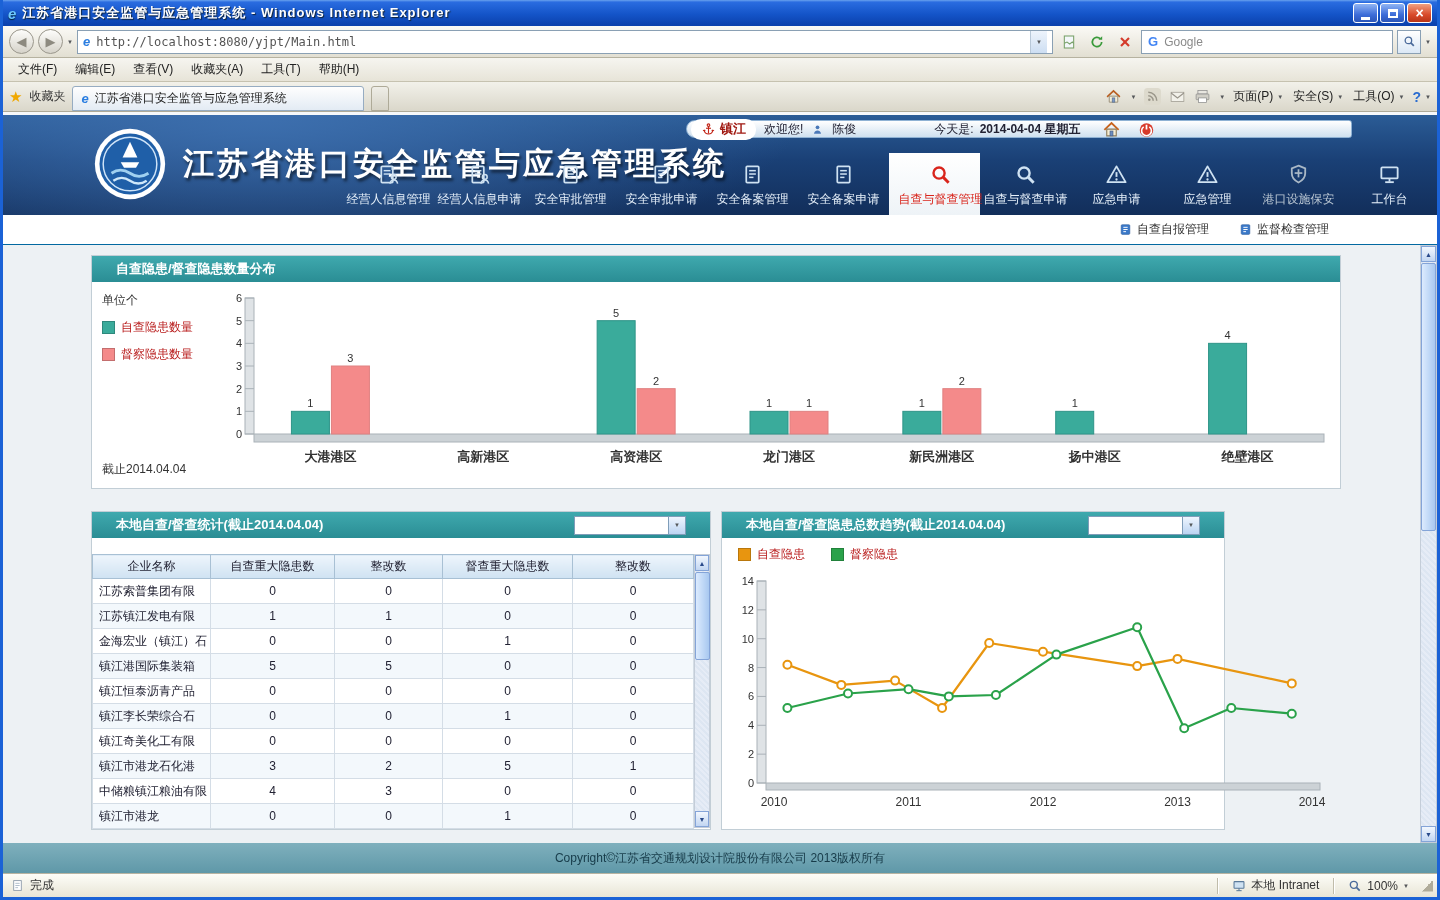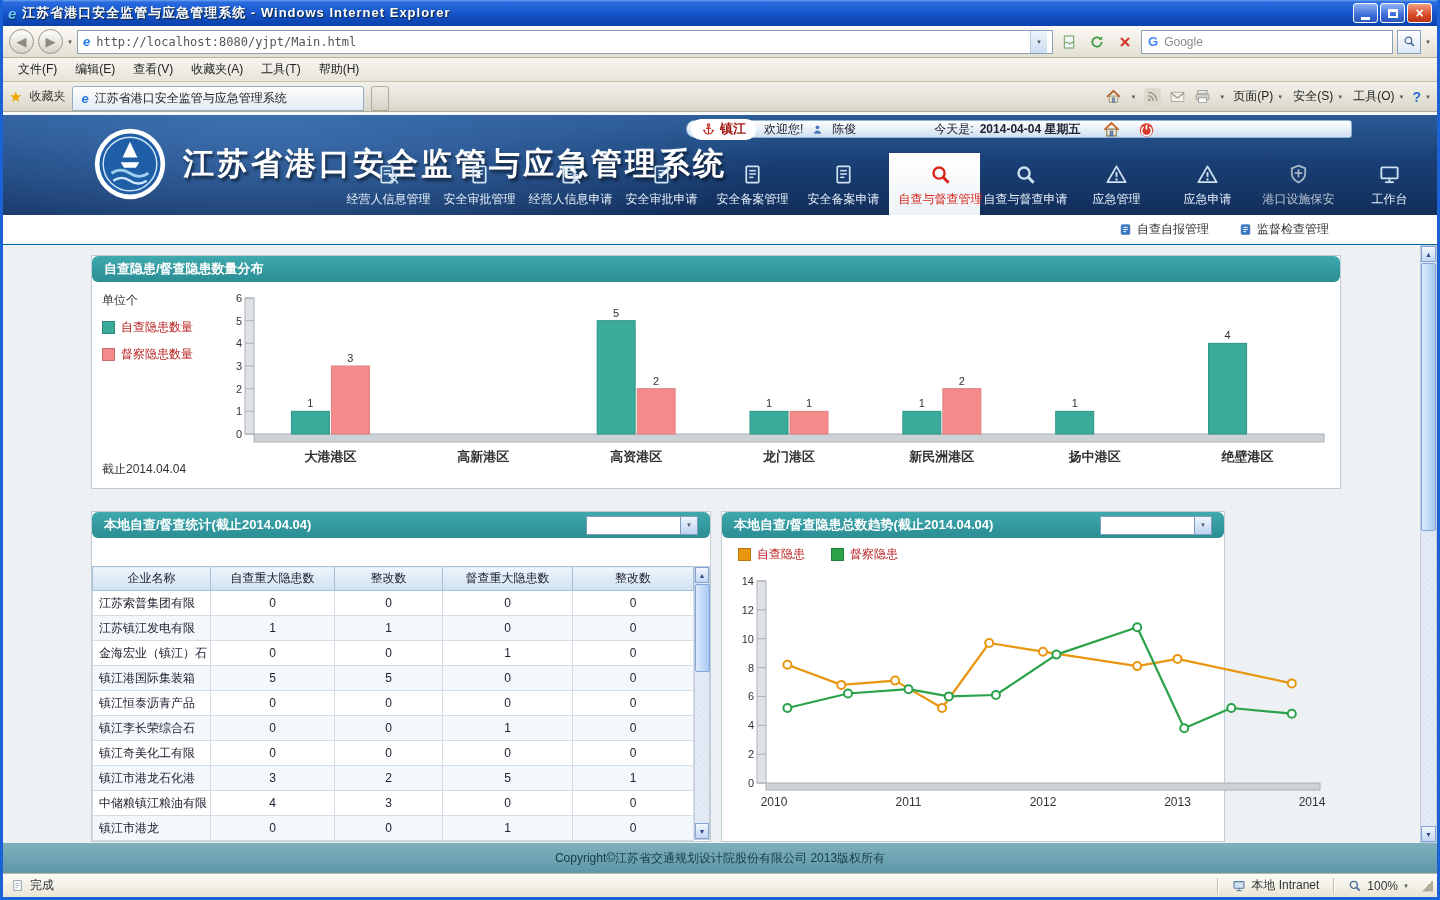--- a/index.html
+++ b/index.html
@@ -70,37 +70,37 @@
 .nav-item.dim{color:#b9c6d2;}
 .nav-item.dim .nav-icon{color:#a9b8c6;}
 
 .subnav{height:30px;flex:0 0 30px;background:#fff;border-bottom:1px solid #0369a1;display:flex;align-items:center;justify-content:flex-end;gap:30px;padding-right:108px;color:#333;}
 .subnav-item{display:flex;align-items:center;gap:5px;cursor:pointer;}
 .subnav-item svg{width:13px;height:13px;color:#2f6fc0;}
 
 .content{flex:1;min-height:0;position:relative;background:#edf1f4;padding:10px 0 0 88px;}
 .content-inner{width:1250px;}
 .panel{background:#fff;border:1px solid #c2ced6;}
-.panel-header{height:26px;background:linear-gradient(#3fa9ae,#2a8d94);color:#fff;font-size:13px;font-weight:bold;display:flex;align-items:center;padding:0 12px;border-radius:6px;}
+.panel-header{height:26px;background:linear-gradient(#3fa9ae,#2a8d94);color:#fff;font-size:13px;font-weight:bold;display:flex;align-items:center;padding:0 24px;}
 .xp-select{margin-left:auto;width:112px;height:19px;background:#fff;border:1px solid #7f9db9;position:relative;}
 .xp-select .dd{position:absolute;right:0;top:0;width:17px;height:17px;background:linear-gradient(#eef5fe,#bcd4f2);border-left:1px solid #7f9db9;display:flex;align-items:center;justify-content:center;}
 
 .bar-body{display:flex;height:206px;}
 .bar-left{width:128px;display:flex;flex-direction:column;padding:10px 0 10px 10px;}
 .unit{color:#333;margin-bottom:10px;}
 .legend-v{display:flex;flex-direction:column;gap:10px;}
 .legend-item{display:flex;align-items:center;gap:6px;color:#b91c1c;}
 .swatch{width:13px;height:13px;display:inline-block;border:1px solid rgba(0,0,0,.2);}
 .date-note{margin-top:auto;color:#333;}
 .bar-chart{flex:1;}
 
 .bottom-row{display:flex;gap:10px;margin-top:22px;}
 .stats-panel{width:620px;}
 .trend-panel{width:504px;}
-.stats-body{display:flex;padding:28px 0 0 0;}
+.stats-body{display:flex;padding:16px 0 0 0;}
 table.stats{border-collapse:collapse;table-layout:fixed;width:601px;color:#223;}
 table.stats th{height:24px;background:linear-gradient(#eef5fc,#cfe2f2);border:1px solid #a8c0d4;font-weight:normal;overflow:hidden;white-space:nowrap;}
 table.stats td{height:25px;border:1px solid #d4dde6;text-align:center;background:#fff;overflow:hidden;white-space:nowrap;}
 table.stats td.name{text-align:left;padding-left:6px;}
 table.stats tr:nth-child(even) td{background:#f3f8fc;}
 .trend-body{padding:6px 4px 0 8px;}
 .legend-h{display:flex;gap:26px;padding:2px 0 4px 8px;}
 
 .xpsb{width:17px;background:#e9eef6;border:1px solid #c4cdd8;display:flex;flex-direction:column;}
 .xpsb-btn{height:16px;flex:0 0 16px;background:linear-gradient(#f2f7fe,#c2d6f2);border:1px solid #84a4d8;color:#2a4a8a;font-size:7px;display:flex;align-items:center;justify-content:center;}
@@ -317,71 +317,71 @@
                 <line x1="7" y1="11.5" x2="14" y2="11.5" stroke="currentColor" stroke-width="1.5"></line>
                 <circle cx="17.5" cy="14.5" r="2.5" fill="none" stroke="currentColor" stroke-width="1.6"></circle>
                 <path d="M13.5 21.5c.5-2.6 2-3.8 4-3.8s3.5 1.2 4 3.8" fill="none" stroke="currentColor" stroke-width="1.6"></path>
               </svg>
             </span>
             <span class="nav-label">经营人信息管理</span>
           </div>
           <div class="nav-item">
             <span class="nav-icon">
               <svg viewBox="0 0 24 24">
-                <rect x="5.5" y="3.5" width="13" height="17" rx="1" fill="none" stroke="currentColor" stroke-width="1.8"></rect>
-                <line x1="8.5" y1="8" x2="15.5" y2="8" stroke="currentColor" stroke-width="1.6"></line>
-                <line x1="8.5" y1="11.5" x2="15.5" y2="11.5" stroke="currentColor" stroke-width="1.6"></line>
-                <line x1="8.5" y1="15" x2="13" y2="15" stroke="currentColor" stroke-width="1.6"></line>
-              </svg>
-            </span>
-            <span class="nav-label">安全审批管理</span>
-          </div>
-          <div class="nav-item">
-            <span class="nav-icon">
-              <svg viewBox="0 0 24 24">
                 <rect x="4.5" y="3.5" width="12" height="17" rx="1" fill="none" stroke="currentColor" stroke-width="1.8"></rect>
                 <line x1="7" y1="8" x2="14" y2="8" stroke="currentColor" stroke-width="1.5"></line>
                 <line x1="7" y1="11.5" x2="14" y2="11.5" stroke="currentColor" stroke-width="1.5"></line>
                 <circle cx="17.5" cy="14.5" r="2.5" fill="none" stroke="currentColor" stroke-width="1.6"></circle>
                 <path d="M13.5 21.5c.5-2.6 2-3.8 4-3.8s3.5 1.2 4 3.8" fill="none" stroke="currentColor" stroke-width="1.6"></path>
               </svg>
             </span>
             <span class="nav-label">经营人信息申请</span>
           </div>
           <div class="nav-item">
             <span class="nav-icon">
               <svg viewBox="0 0 24 24">
                 <rect x="5.5" y="3.5" width="13" height="17" rx="1" fill="none" stroke="currentColor" stroke-width="1.8"></rect>
                 <line x1="8.5" y1="8" x2="15.5" y2="8" stroke="currentColor" stroke-width="1.6"></line>
                 <line x1="8.5" y1="11.5" x2="15.5" y2="11.5" stroke="currentColor" stroke-width="1.6"></line>
                 <line x1="8.5" y1="15" x2="13" y2="15" stroke="currentColor" stroke-width="1.6"></line>
               </svg>
             </span>
-            <span class="nav-label">安全审批申请</span>
+            <span class="nav-label">安全审批管理</span>
           </div>
           <div class="nav-item">
             <span class="nav-icon">
               <svg viewBox="0 0 24 24">
                 <rect x="5.5" y="3.5" width="13" height="17" rx="1" fill="none" stroke="currentColor" stroke-width="1.8"></rect>
                 <line x1="8.5" y1="8" x2="15.5" y2="8" stroke="currentColor" stroke-width="1.6"></line>
                 <line x1="8.5" y1="11.5" x2="15.5" y2="11.5" stroke="currentColor" stroke-width="1.6"></line>
                 <line x1="8.5" y1="15" x2="13" y2="15" stroke="currentColor" stroke-width="1.6"></line>
               </svg>
             </span>
-            <span class="nav-label">安全备案管理</span>
+            <span class="nav-label">安全审批申请</span>
           </div>
           <div class="nav-item">
             <span class="nav-icon">
               <svg viewBox="0 0 24 24">
                 <rect x="5.5" y="3.5" width="13" height="17" rx="1" fill="none" stroke="currentColor" stroke-width="1.8"></rect>
                 <line x1="8.5" y1="8" x2="15.5" y2="8" stroke="currentColor" stroke-width="1.6"></line>
                 <line x1="8.5" y1="11.5" x2="15.5" y2="11.5" stroke="currentColor" stroke-width="1.6"></line>
                 <line x1="8.5" y1="15" x2="13" y2="15" stroke="currentColor" stroke-width="1.6"></line>
               </svg>
             </span>
+            <span class="nav-label">安全备案管理</span>
+          </div>
+          <div class="nav-item">
+            <span class="nav-icon">
+              <svg viewBox="0 0 24 24">
+                <rect x="5.5" y="3.5" width="13" height="17" rx="1" fill="none" stroke="currentColor" stroke-width="1.8"></rect>
+                <line x1="8.5" y1="8" x2="15.5" y2="8" stroke="currentColor" stroke-width="1.6"></line>
+                <line x1="8.5" y1="11.5" x2="15.5" y2="11.5" stroke="currentColor" stroke-width="1.6"></line>
+                <line x1="8.5" y1="15" x2="13" y2="15" stroke="currentColor" stroke-width="1.6"></line>
+              </svg>
+            </span>
             <span class="nav-label">安全备案申请</span>
           </div>
           <div class="nav-item active">
             <span class="nav-icon">
               <svg viewBox="0 0 24 24">
                 <circle cx="10.5" cy="10.5" r="5.8" fill="none" stroke="currentColor" stroke-width="2.5"></circle>
                 <line x1="15" y1="15" x2="20.5" y2="20.5" stroke="currentColor" stroke-width="3"></line>
               </svg>
             </span>
             <span class="nav-label">自查与督查管理</span>
@@ -396,31 +396,31 @@
             <span class="nav-label">自查与督查申请</span>
           </div>
           <div class="nav-item">
             <span class="nav-icon">
               <svg viewBox="0 0 24 24">
                 <path d="M12 3.5 21.5 20h-19Z" fill="none" stroke="currentColor" stroke-width="1.9" stroke-linejoin="round"></path>
                 <line x1="12" y1="9.5" x2="12" y2="14.5" stroke="currentColor" stroke-width="2"></line>
                 <circle cx="12" cy="17.2" r="1.2" fill="currentColor"></circle>
               </svg>
             </span>
-            <span class="nav-label">应急管理</span>
+            <span class="nav-label">应急申请</span>
           </div>
           <div class="nav-item">
             <span class="nav-icon">
               <svg viewBox="0 0 24 24">
                 <path d="M12 3.5 21.5 20h-19Z" fill="none" stroke="currentColor" stroke-width="1.9" stroke-linejoin="round"></path>
                 <line x1="12" y1="9.5" x2="12" y2="14.5" stroke="currentColor" stroke-width="2"></line>
                 <circle cx="12" cy="17.2" r="1.2" fill="currentColor"></circle>
               </svg>
             </span>
-            <span class="nav-label">应急申请</span>
+            <span class="nav-label">应急管理</span>
           </div>
           <div class="nav-item dim">
             <span class="nav-icon">
               <svg viewBox="0 0 24 24">
                 <path d="M12 2.8 19 5.6v5.2c0 4.6-2.9 7.6-7 9.6-4.1-2-7-5-7-9.6V5.6Z" fill="none" stroke="currentColor" stroke-width="1.9"></path>
                 <line x1="12" y1="6.5" x2="12" y2="15" stroke="currentColor" stroke-width="1.8"></line>
                 <line x1="8" y1="10.5" x2="16" y2="10.5" stroke="currentColor" stroke-width="1.8"></line>
               </svg>
             </span>
             <span class="nav-label">港口设施保安</span>

